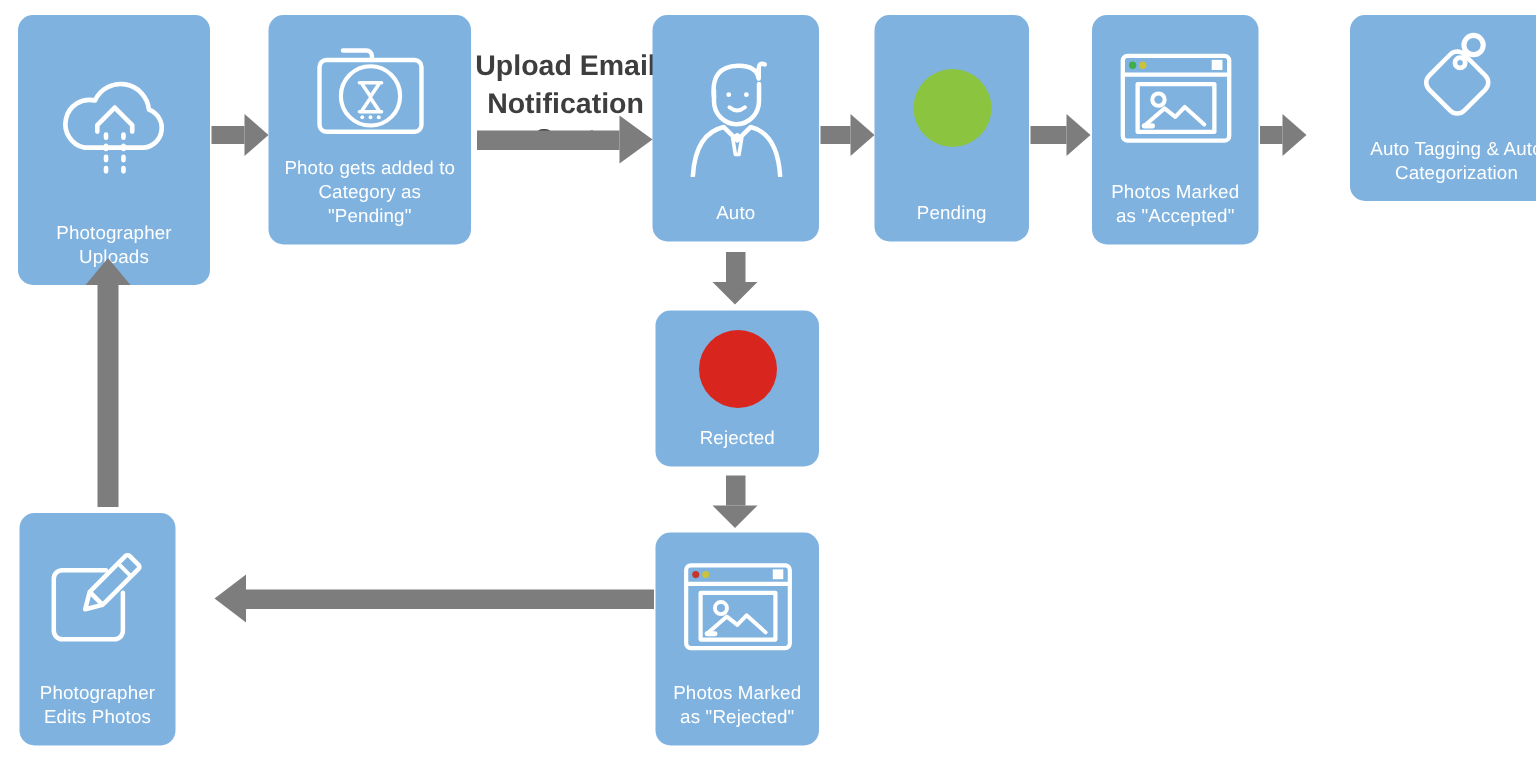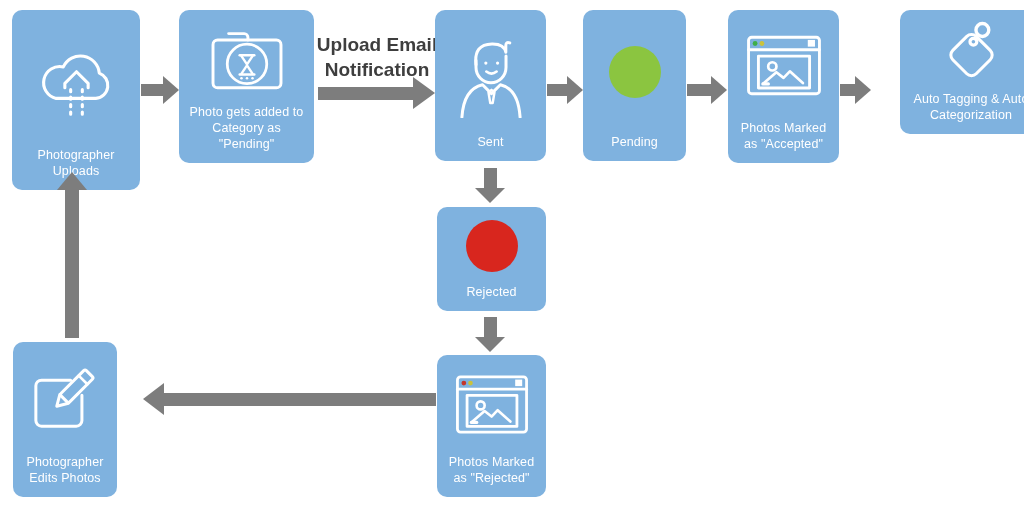--- a/index.html
+++ b/index.html
@@ -114,21 +114,21 @@
       <svg class="ic" width="94" height="91" viewBox="0 0 100 97" stroke-width="3.4">
         <path d="M34 40 Q31.5 18.5 51 18 Q64 17.7 65.8 27 L65.8 19.5 Q66 15.5 70 17"></path>
         <path d="M34 35.5 V43 A16 16.5 0 0 0 66 43 V31"></path>
         <circle cx="44.5" cy="38.5" r="1.7" fill="#fff" stroke="none"></circle>
         <circle cx="57" cy="38.5" r="1.7" fill="#fff" stroke="none"></circle>
         <path d="M45 47.5 Q50.5 52 56 47.5" stroke-width="2.8"></path>
         <path d="M19 96 Q21 66 41 61.5 L50.5 71 L60 61.5 Q79 66 81 96"></path>
         <path d="M47.3 69.5 L50.5 67 L53.7 69.5 L51.8 81 L49.2 81 Z" stroke-width="2.6"></path>
       </svg>
     </div>
-    <div class="label">Sent</div>
+    <div class="label">Auto</div>
   </div>
 
   <div class="harrow" style="left:547px;top:76px">
     <div class="bar" style="width:20px"></div>
       <div class="head"></div>
   </div>
 
   <div class="node" style="left:583px;top:10px;width:103px;height:151px">
     <div class="icon-wrap">
       <div class="status-circle" style="background: rgb(139, 197, 64);"></div>

